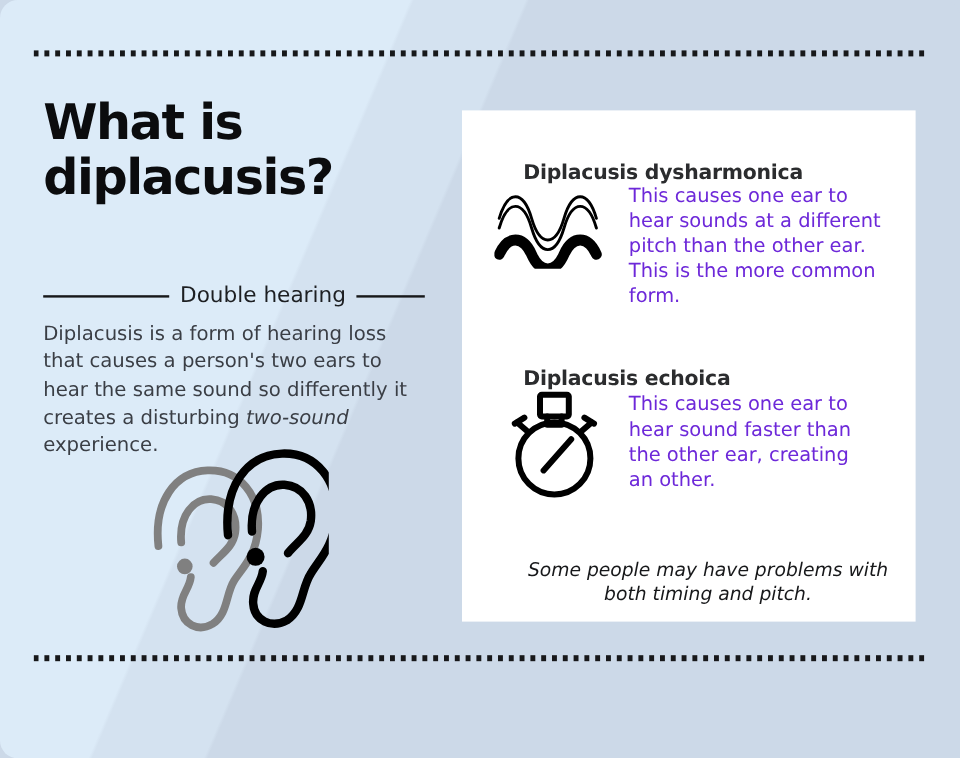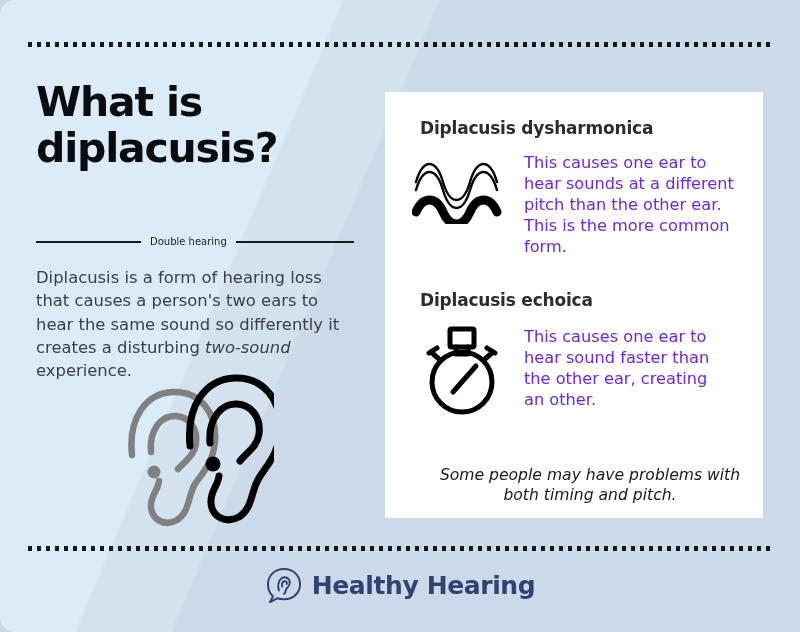--- a/index.html
+++ b/index.html
@@ -80,21 +80,21 @@
     align-items: center;
     gap: 9px;
   }
   .divider-line {
     flex: 1 1 auto;
     height: 2px;
     background: #17181a;
   }
   .divider-line.short { flex: 0 0 105px; }
   #divider-label {
-    font-size: 10px;
+    font-size: 18px;
     color: #1d1f22;
     white-space: nowrap;
     font-family: "DejaVu Sans", sans-serif;
   }
 
   #lead-paragraph {
     position: absolute;
     left: 36px;
     top: 266px;
     width: 315px;
@@ -121,21 +121,21 @@
     top: 92px;
     width: 378px;
     height: 426px;
     background: #ffffff;
   }
 
   .section-heading {
     font-weight: bold;
     font-size: 17px;
     color: #2b2c2e;
-    margin: 0;
+    margin: 16px;
     letter-spacing: -0.2px;
   }
   #heading-dysharmonica {
     position: absolute;
     left: 35px;
     top: 26px;
   }
   #heading-echoica {
     position: absolute;
     left: 35px;
@@ -276,27 +276,14 @@
       </g>
     </svg>
 
     <p class="section-body" id="body-echoica">This causes one ear to hear sound faster than the other ear, creating an other.</p>
 
     <p id="card-note">Some people may have problems with both timing and pitch.</p>
   </div>
 
   <div class="dot-rule" id="dot-rule-bottom"></div>
 
-  <div id="footer-brand">
-    <svg width="38" height="38" viewBox="0 0 38 38">
-      <path d="M19 3 C28.4 3, 35 9.6, 35 18.3 C35 27, 28.4 33.3, 19 33.3
-               C16.6 33.3, 14.3 33, 12.4 32.3 L5 36 L8 30.4
-               C5 27.7, 3 23.3, 3 18.3 C3 9.6, 9.6 3, 19 3 Z" fill="none" stroke="#2f4372" stroke-width="2" stroke-linejoin="round"></path>
-      <g fill="none" stroke="#2f4372" stroke-width="1.9" stroke-linecap="round" stroke-linejoin="round">
-        <path d="M14 24.5 C12.4 20.8, 13 14.6, 16.6 12.3 C20.4 9.9, 24.6 12.1, 24.8 16.4
-                 C25 20, 22.4 21.3, 21.2 23.3 C20.2 25, 20.8 27.2, 18.9 27.8"></path>
-        <path d="M17.2 20.6 C16.4 18.2, 17.2 15.6, 19.4 15.2 C21.2 14.9, 22.3 16.4, 21.8 18"></path>
-      </g>
-    </svg>
-    <span id="brand-name">Healthy Hearing</span>
-  </div>
 
 </div>
 
 </body></html>

